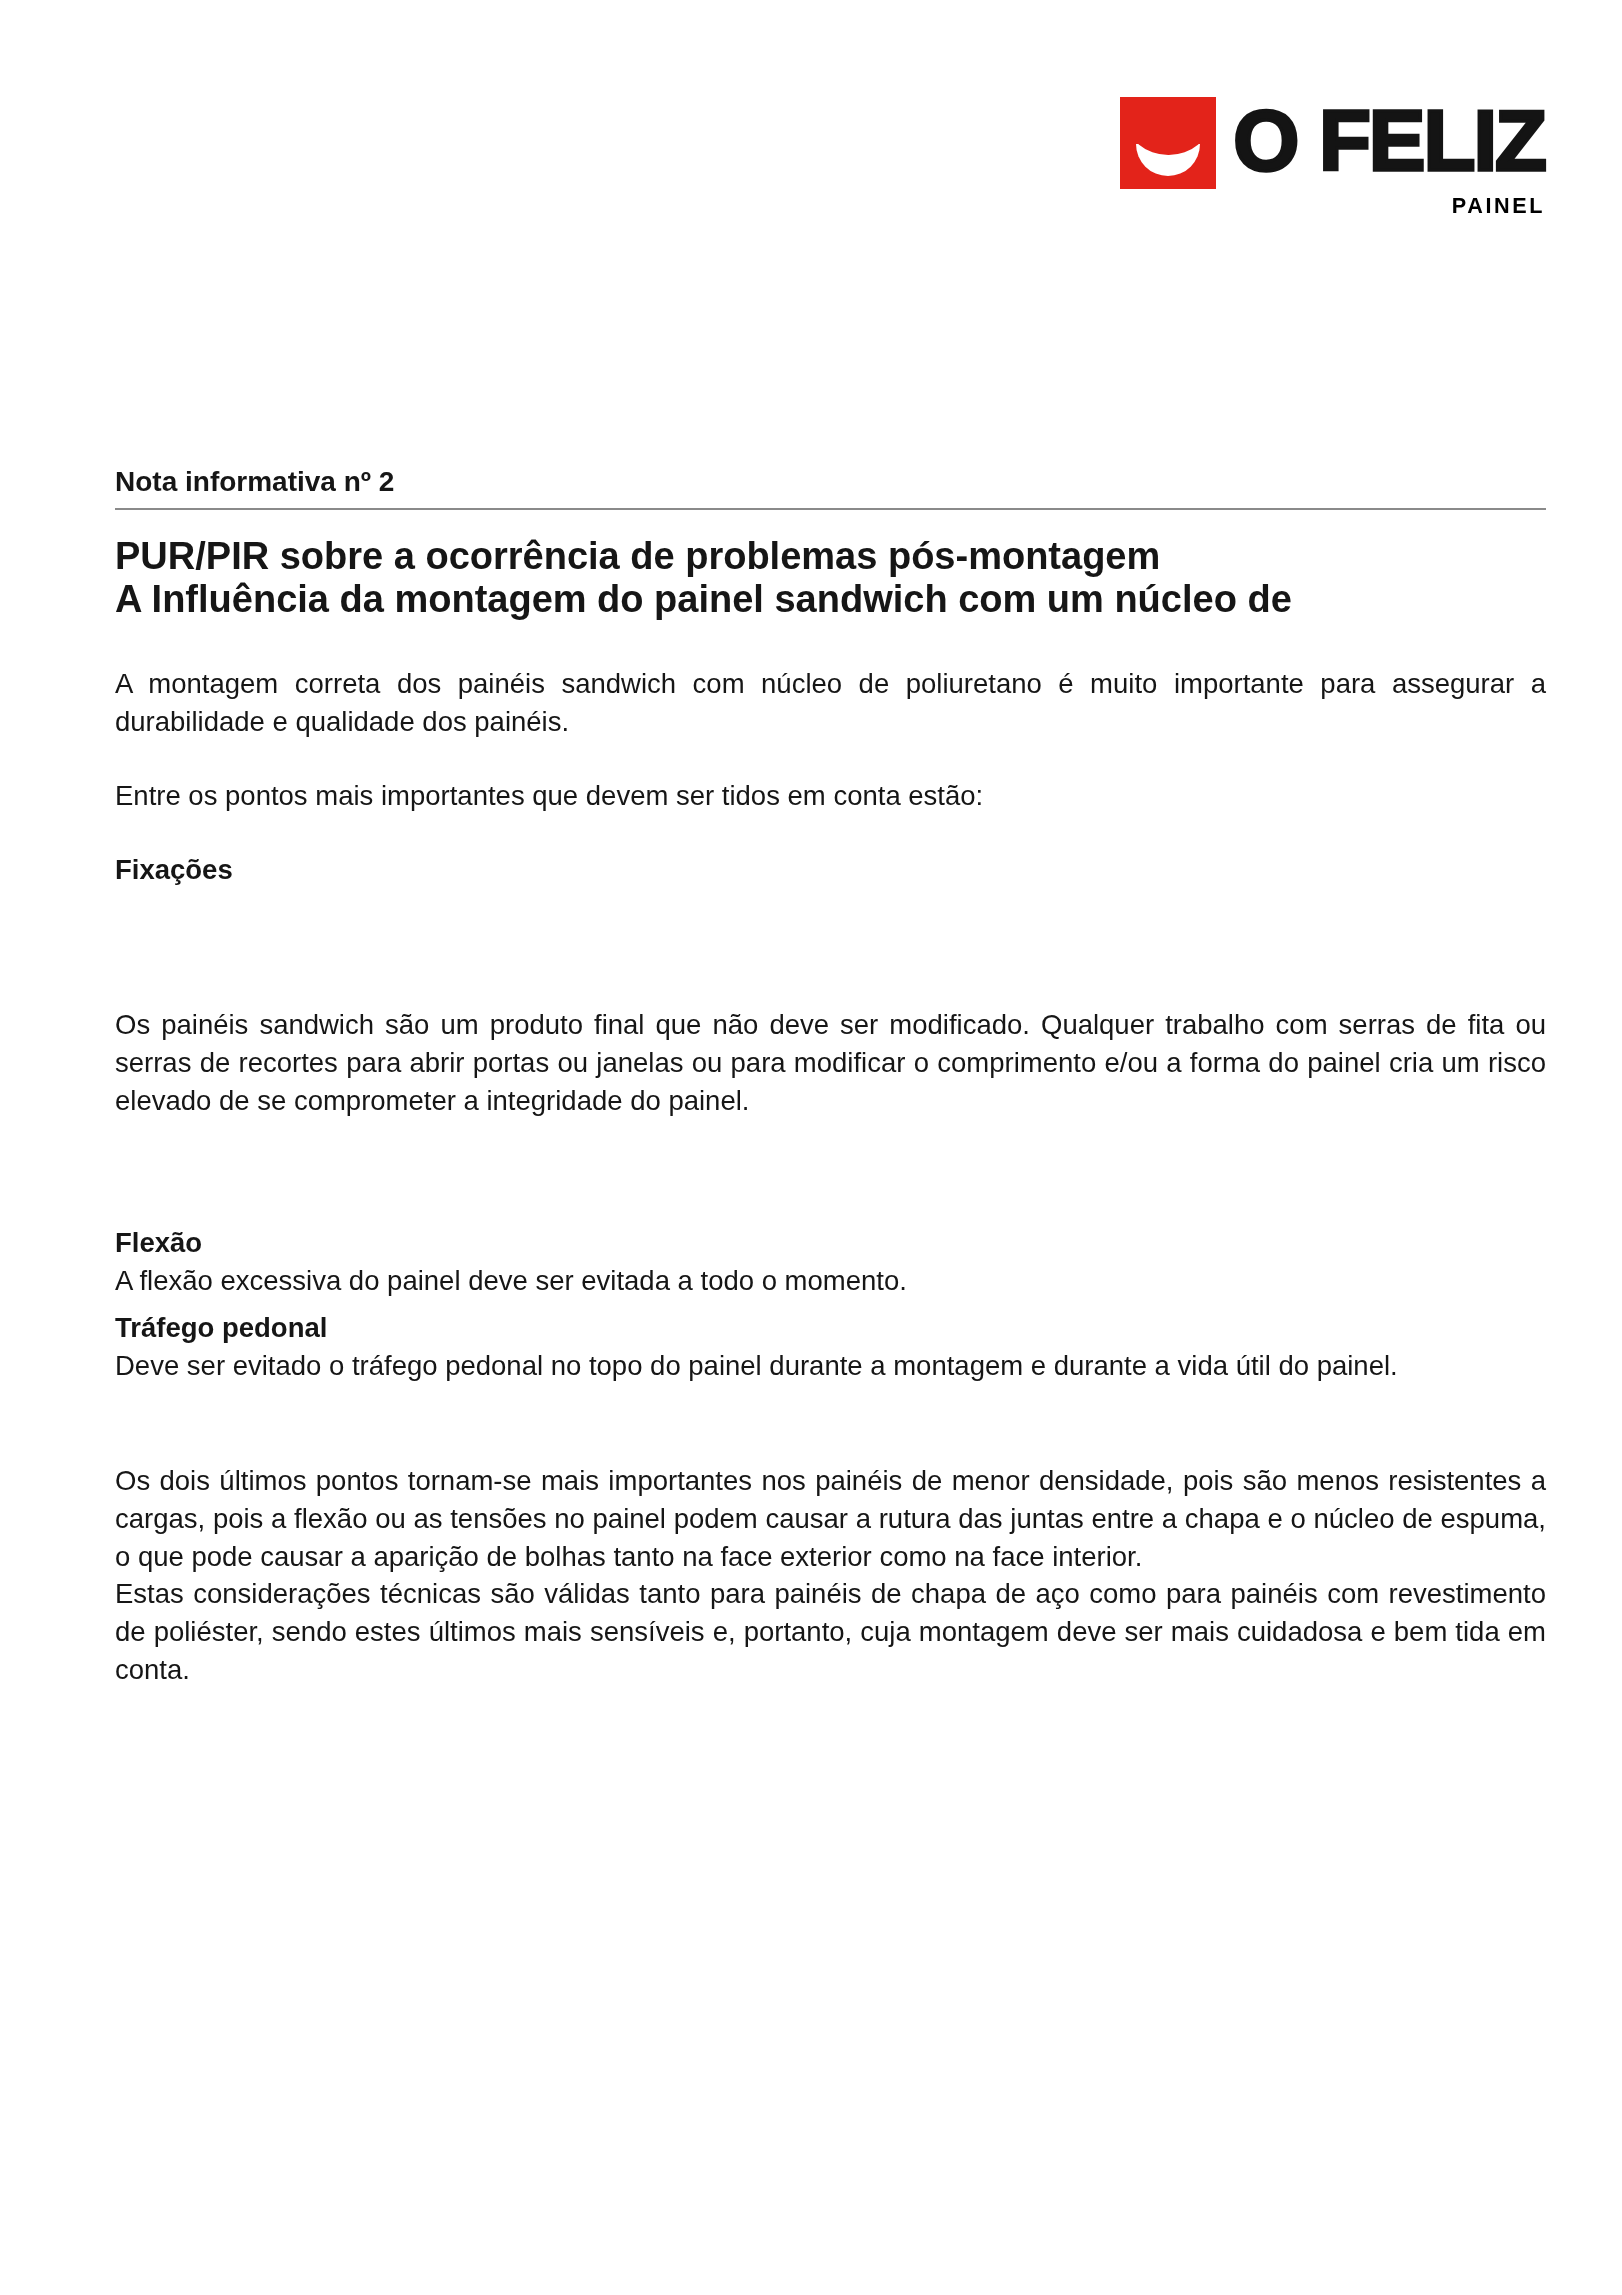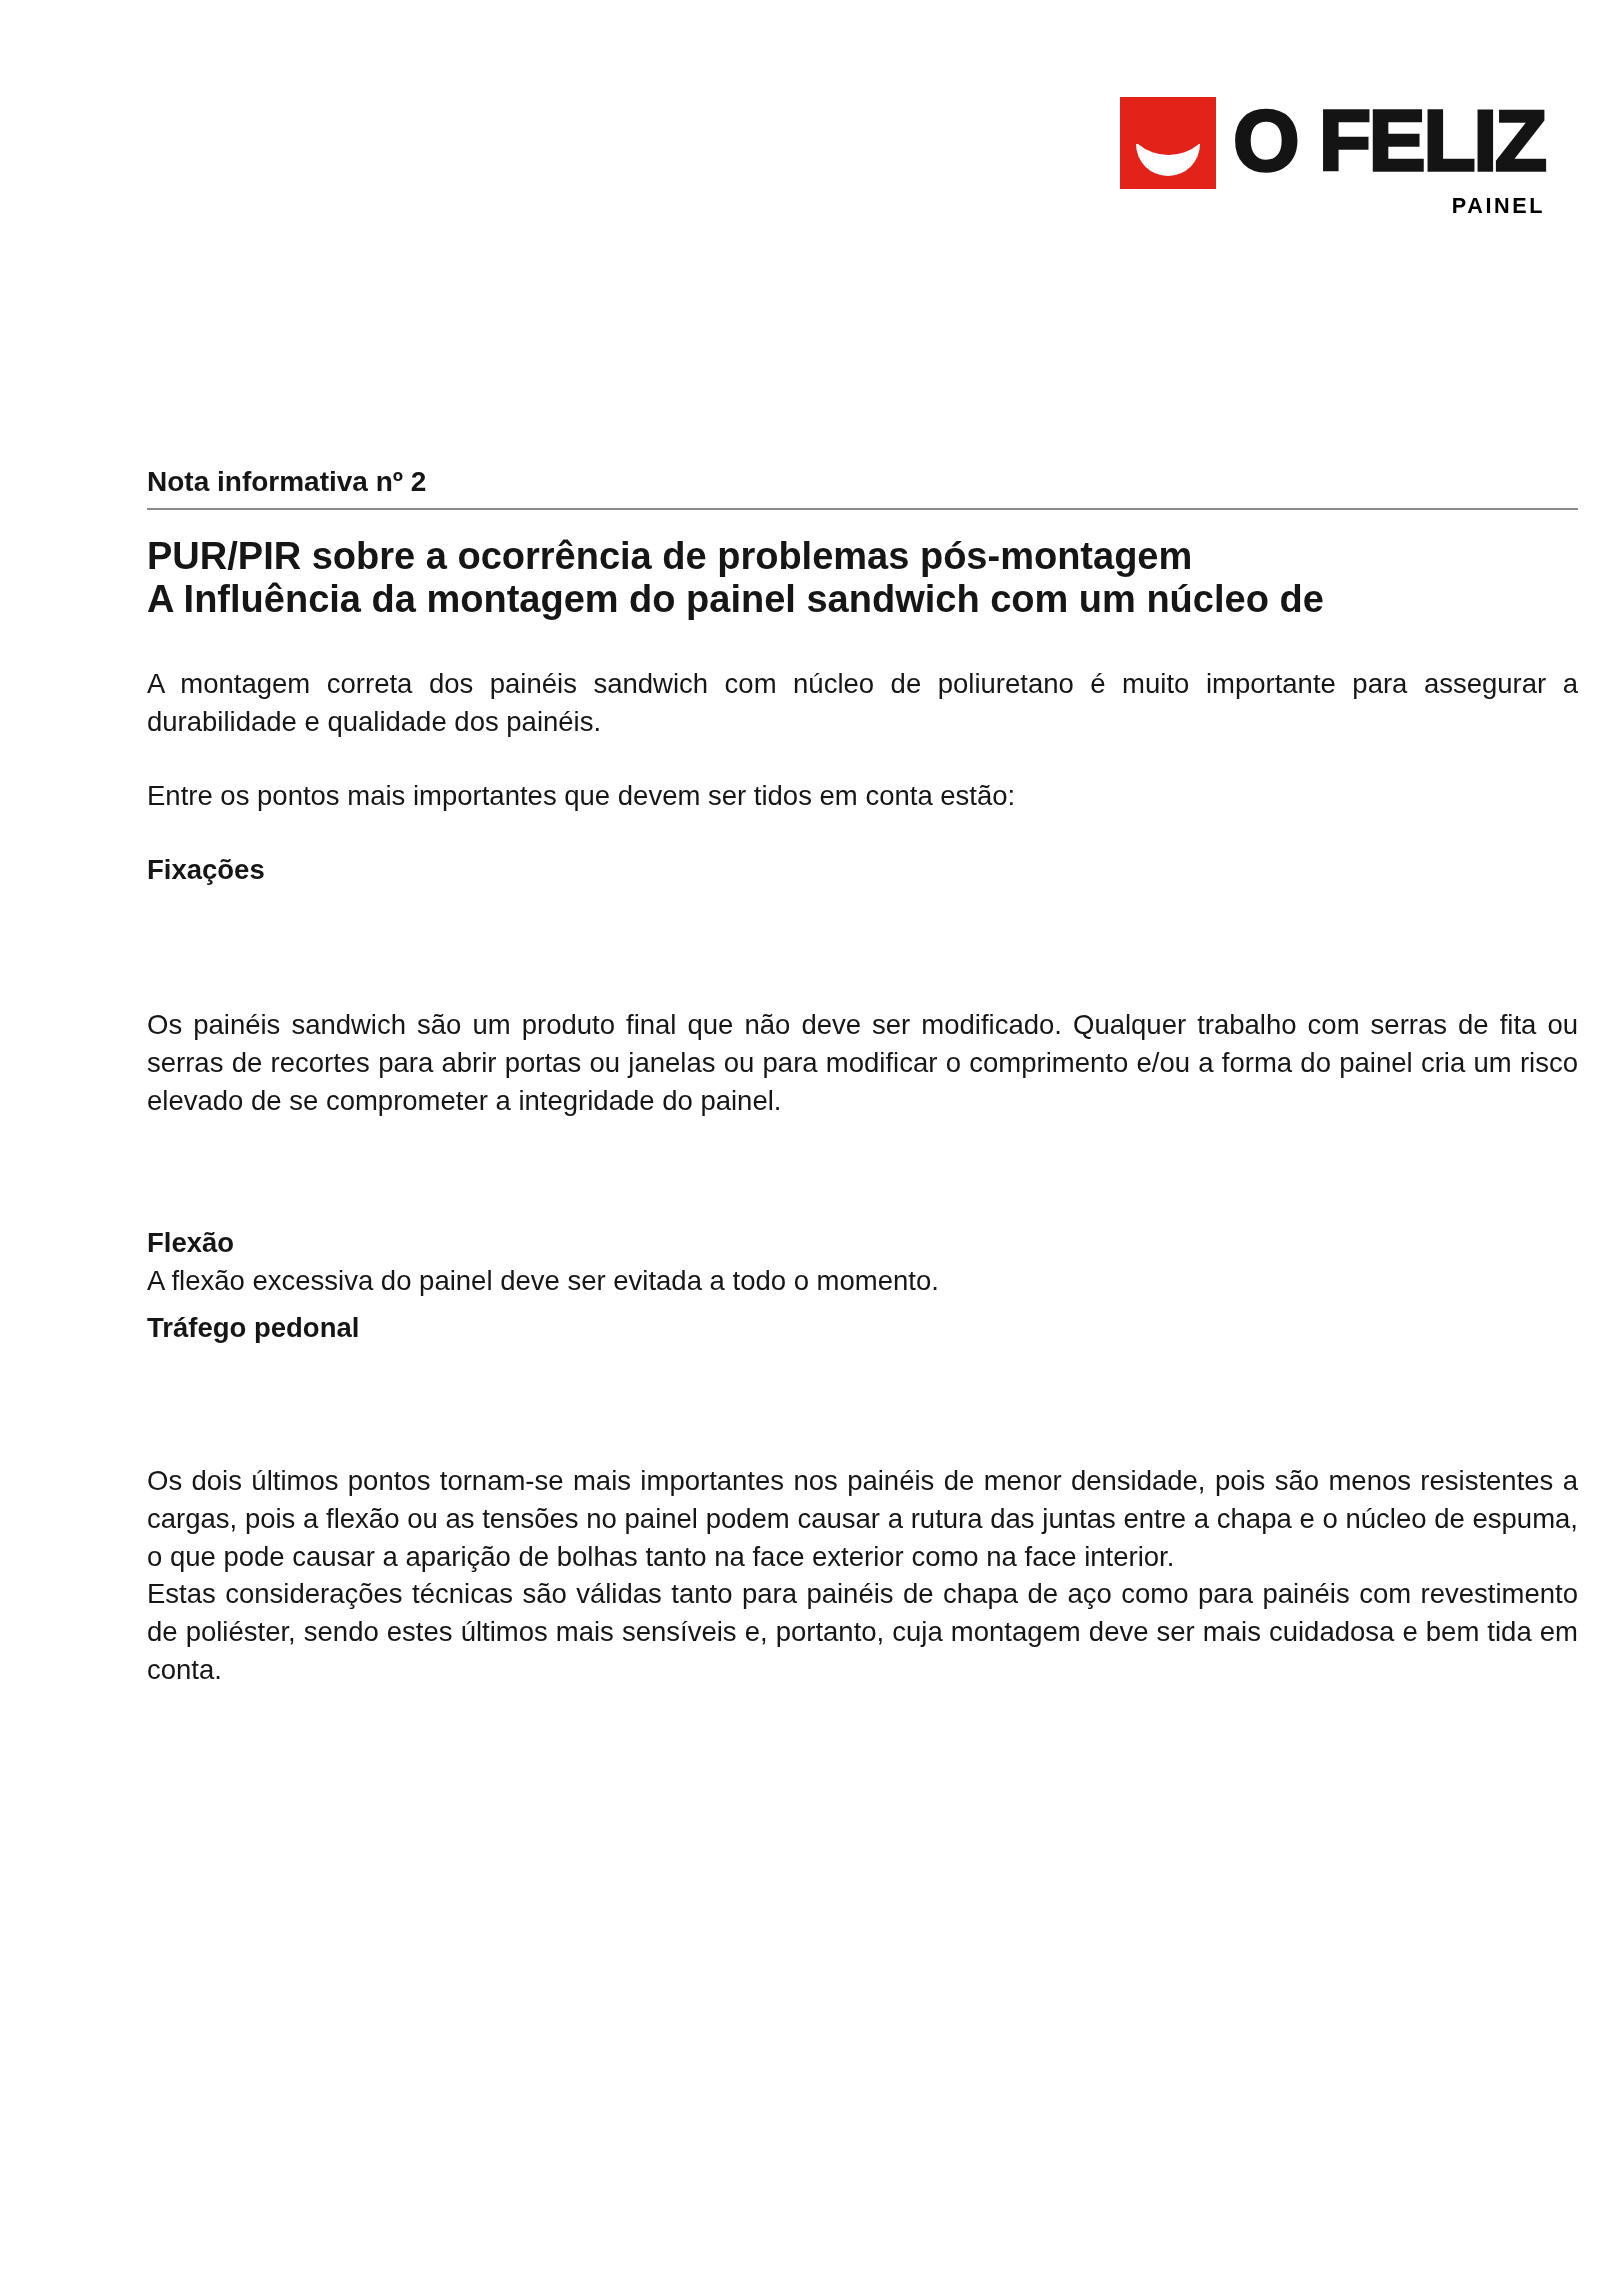--- a/index.html
+++ b/index.html
@@ -17,21 +17,21 @@
     border-radius:0 0 50% 50% / 0 0 100% 100%;overflow:hidden;}
   .logo-smile::after{content:"";position:absolute;left:-9.2px;right:-9.2px;top:-23.6px;height:35px;
     background:#e3231a;border-radius:0 0 50% 50% / 0 0 100% 100%;}
   .logo-wordmark{position:absolute;right:0;top:1.3px;font-size:85px;line-height:85px;
     font-weight:700;letter-spacing:-2px;color:#141414;white-space:nowrap;
     -webkit-text-stroke:3.3px #141414;}
   .logo-sub{position:absolute;right:0;top:97px;font-size:21.6px;line-height:23.6px;font-weight:700;
     letter-spacing:2.6px;color:#000000;white-space:nowrap;}
 
   
-  .doc-block{left:115px;width:1431px;margin-left:32px;}
+  .doc-block{left:115px;width:1431px;}
   .kicker{top:463px;font-size:28px;line-height:38px;font-weight:700;}
   .rule{top:508px;height:2px;background:#8a8a8a;}
   .title{top:535px;font-size:38px;line-height:43px;font-weight:700;}
   .body-text{font-size:27.5px;line-height:38px;text-align:justify;}
   .body-text .last, .single{text-align:left;}
   .p-intro1{top:665px;}
   .p-intro2{top:777px;text-align:left;}
   .sec-fixacoes{top:851px;}
   .sec-modificacoes{top:1006px;}
   .sec-flexao{top:1224px;}
@@ -72,18 +72,19 @@
   <div>Os painéis sandwich são um produto final que não deve ser modificado. Qualquer trabalho com serras de fita ou serras de recortes para abrir portas ou janelas ou para modificar o comprimento e/ou a forma do painel cria um risco elevado de se comprometer a integridade do painel.</div>
 </div>
 
 <div class="abs doc-block body-text sec-flexao">
   <div class="sec-heading">Flexão</div>
   <div>A flexão excessiva do painel deve ser evitada a todo o momento.</div>
 </div>
 
 <div class="abs doc-block body-text sec-trafego">
   <div class="sec-heading">Tráfego pedonal</div>
+  <div>Deve ser evitado o tráfego pedonal no topo do painel durante a montagem e durante a vida útil do painel.</div>
 </div>
 
 <div class="abs doc-block body-text p-close1">Os dois últimos pontos tornam-se mais importantes nos painéis de menor densidade, pois são menos resistentes a cargas, pois a flexão ou as tensões no painel podem causar a rutura das juntas entre a chapa e o núcleo de espuma, o que pode causar a aparição de bolhas tanto na face exterior como na face interior.</div>
 
 <div class="abs doc-block body-text p-close2">Estas considerações técnicas são válidas tanto para painéis de chapa de aço como para painéis com revestimento de poliéster, sendo estes últimos mais sensíveis e, portanto, cuja montagem deve ser mais cuidadosa e bem tida em conta.</div>
 
 
 </body></html>

